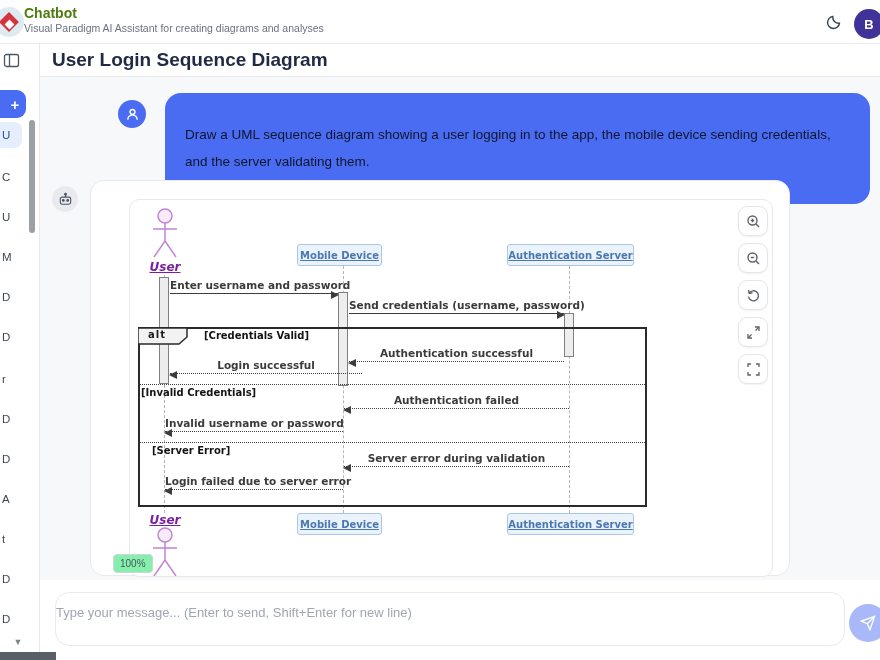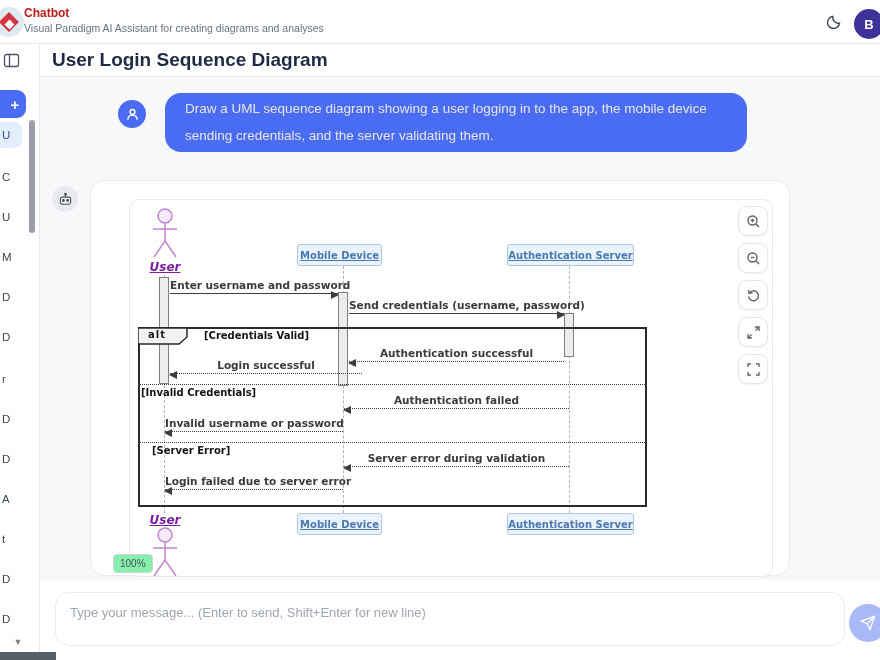--- a/index.html
+++ b/index.html
@@ -7,21 +7,21 @@
     font-family:"Liberation Sans", sans-serif; }
 
   
   .app-header { position:absolute; left:0; top:0; width:880px; height:44px;
     background:#fff; border-bottom:1px solid #e8eaee; z-index:30; }
   .logo { position:absolute; left:-6px; top:7px; width:30px; height:30px; border-radius:50%;
     background:#dfe9f2; overflow:hidden; }
   .logo .diam { position:absolute; left:8px; top:8px; width:14px; height:14px; background:#d3333c; transform:rotate(45deg); }
   .logo .diam2 { position:absolute; left:12px; top:14px; width:7px; height:7px; background:#fff; transform:rotate(45deg); }
   .app-titles { position:absolute; left:24px; top:5px; }
-  .app-title { font-size:12px; font-weight:bold; color:#b91c1c; line-height:16px; }
+  .app-title { font-size:14px; font-weight:bold; color:#4d7c0f; line-height:16px; }
   .app-subtitle { font-size:10.5px; color:#6b7280; line-height:14px; }
   .moon-btn { position:absolute; right:34px; top:10px; width:24px; height:24px; display:flex;
     align-items:center; justify-content:center; cursor:pointer; background:none; border:none; }
   .avatar-b { position:absolute; right:-4px; top:9px; width:30px; height:30px; border-radius:50%;
     background:#3f3399; color:#fff; font-size:13px; font-weight:bold; display:flex;
     align-items:center; justify-content:center; }
 
   
   .sidebar { position:absolute; left:0; top:44px; width:40px; height:616px; background:#fff;
     border-right:1px solid #e7e9ed; z-index:20; overflow:hidden; }
@@ -38,22 +38,22 @@
 
   
   .content-header { position:absolute; left:40px; top:44px; width:840px; height:33px; background:#fff;
     border-bottom:1px solid #e7e9ed; display:flex; align-items:center; padding-left:12px; z-index:10; }
   .content-title { font-size:19px; font-weight:bold; color:#1f2a44; }
 
   
   .chat-area { position:absolute; left:40px; top:77px; width:840px; height:503px; background:#f7f8fa; }
   .u-avatar { position:absolute; left:78px; top:23px; width:28px; height:28px; border-radius:50%;
     background:#4a6cf3; display:flex; align-items:center; justify-content:center; }
-  .user-bubble { position:absolute; left:125px; top:16px; width:582px; background:#4a6cf3; color:#e5e5e5;
-    border-radius:16px; padding:3px 20px; font-size:13.5px; line-height:26.5px; }
+  .user-bubble { position:absolute; left:125px; top:16px; width:705px; background:#4a6cf3; color:#0f172a;
+    border-radius:16px; padding:29px 20px; font-size:13.5px; line-height:26.5px; }
   .bot-avatar { position:absolute; left:12px; top:109px; width:26px; height:26px; border-radius:50%;
     background:#e9eaee; display:flex; align-items:center; justify-content:center; }
   .bot-card { position:absolute; left:50px; top:103px; width:700px; height:396px; background:#fff;
     border:1px solid #e8eaee; border-radius:14px; }
 
   
   .viewer { position:absolute; left:38px; top:18px; width:644px; height:378px; background:#fff;
     border:1px solid #e7e9ec; border-radius:10px; overflow:hidden; }
   .dg { position:absolute; left:2px; top:7px; width:580px; height:371px;
     font-family:"DejaVu Sans", sans-serif; }
@@ -83,21 +83,21 @@
   .vctrl { position:absolute; left:647px; top:25px; display:flex; flex-direction:column; gap:7px; }
   .vbtn { width:30px; height:30px; background:#fff; border:1px solid #e3e6ea; border-radius:9px;
     box-shadow:0 1px 2px rgba(0,0,0,.06); display:flex; align-items:center; justify-content:center;
     color:#5f6368; cursor:pointer; }
   .zoom-badge { position:absolute; left:22px; top:373px; background:#86efac; border:1px solid #cfd4da;
     border-radius:4px; font-size:10px; color:#4b5563; padding:3px 6px; z-index:5; }
 
   
   .composer { position:absolute; left:40px; top:580px; width:840px; height:80px; background:#fff; }
   .composer textarea { position:absolute; left:15px; top:12px; width:790px; height:54px; resize:none;
-    border:1.5px solid #e8eaee; border-radius:14px; padding:12px 14px; font-size:13px; color:#374151;
+    border:1.5px solid #e8eaee; border-radius:14px; padding:12px 0; font-size:13px; color:#374151;
     font-family:"Liberation Sans", sans-serif; outline:none; }
   .composer textarea::placeholder { color:#a0a6b0; }
   .send-btn { position:absolute; left:809px; top:24px; width:38px; height:38px; border-radius:50%;
     background:#a9b8f8; border:none; display:flex; align-items:center; justify-content:center; cursor:pointer; }
 
   .dark-strip { position:absolute; left:0; top:652px; width:56px; height:8px; background:#595f66; z-index:40; }
 </style>
 </head>
 <body>
 

